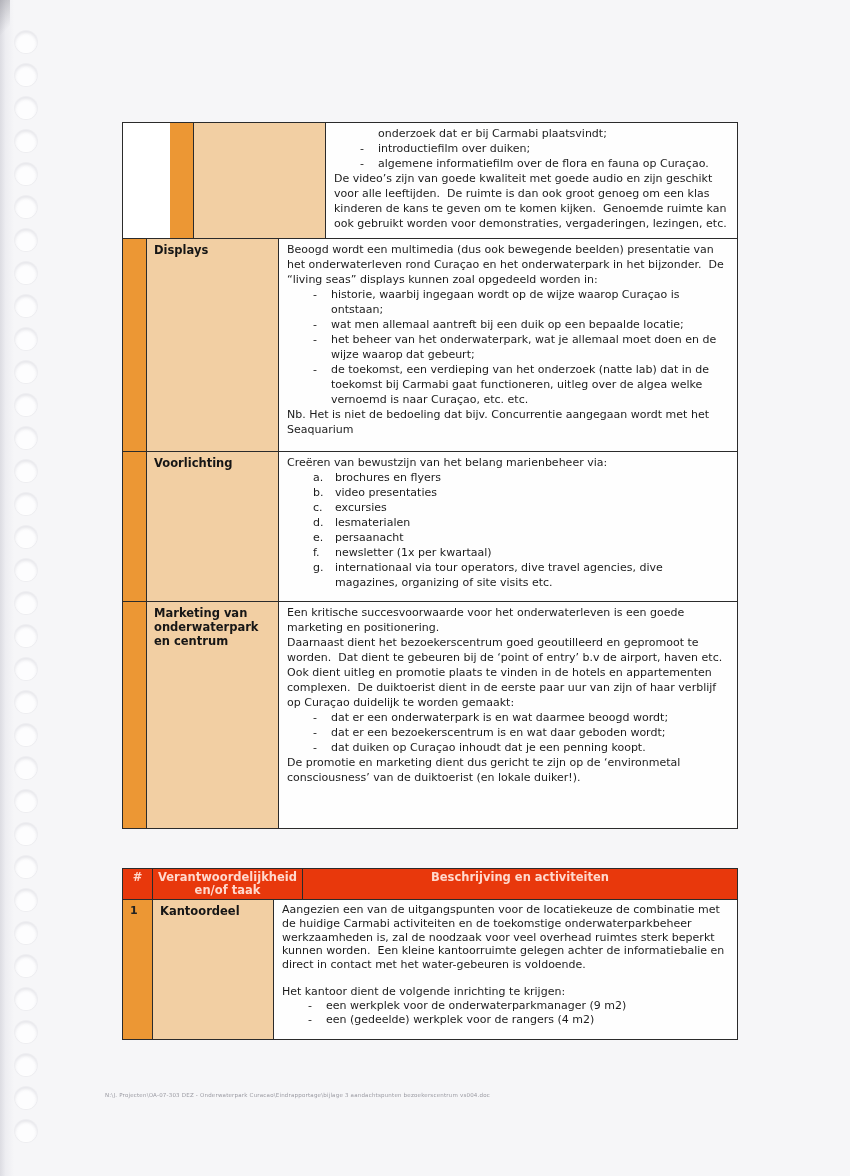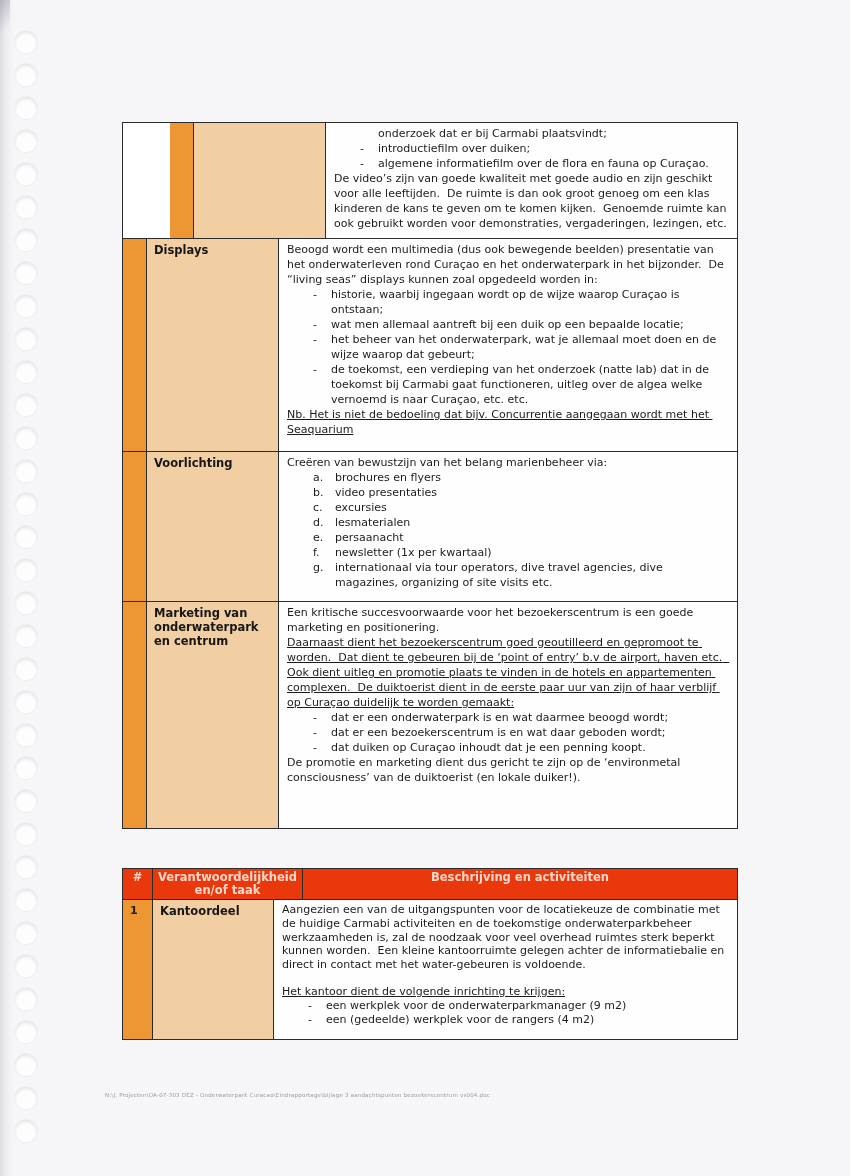--- a/index.html
+++ b/index.html
@@ -23,21 +23,21 @@
   .row{display:flex;border-top:1px solid #2b2b2b;box-sizing:border-box;overflow:hidden;}
   .row:first-child{border-top:none;margin-left:47px;}
   .cell{box-sizing:border-box;overflow:hidden;}
   .cell-a{width:24px;background:#ec9734;border-right:1px solid #2b2b2b;flex:none;
     font-weight:bold;font-size:11px;padding:4px 0 0 7px;color:#222;}
   .cell-b{background:#f2cfa3;border-right:1px solid #2b2b2b;flex:none;
     font-weight:bold;font-size:11.5px;line-height:14px;padding:4px 6px 0 7px;color:#161616;}
   .t1 .cell-b{width:132px;}
   .cell-c{flex:1;background:#fefefe;font-size:11px;line-height:15px;padding:3px 8px 2px 8px;}
   .cell-c p{margin:0;white-space:pre-wrap;}
-  .gap{margin-top:15px;text-decoration:underline;}
+  .gap{margin-top:15px;}
   .li{position:relative;padding-left:44px;white-space:pre-wrap;}
   .li .m{position:absolute;left:26px;top:0;}
   .li.alpha{padding-left:48px;}
   
   .t2 .hdr{display:flex;background:#e8380c;color:#ffd9cd;font-weight:bold;
     font-size:11.5px;line-height:13px;text-align:center;}
   .t2 .hdr .cell{padding:2px 2px 1px 2px;}
   .t2 .hcol-num{width:30px;border-right:1px solid #2b2b2b;flex:none;}
   .t2 .hcol-taak{width:150px;border-right:1px solid #2b2b2b;flex:none;}
   .t2 .hcol-desc{flex:1;}
@@ -131,21 +131,21 @@
       <div class="li alpha"><span class="m">e.</span><span>persaanacht</span></div>
       <div class="li alpha"><span class="m">f.</span><span>newsletter (1x per kwartaal)</span></div>
       <div class="li alpha"><span class="m">g.</span><span>internationaal via tour operators, dive travel agencies, dive magazines, organizing of site visits etc.</span></div>
     </div>
   </div>
 
   <div class="row" style="height:227px;">
     <div class="cell cell-a"></div>
     <div class="cell cell-b">Marketing van onderwaterpark en centrum</div>
     <div class="cell cell-c">
-      <p>Een kritische succesvoorwaarde voor het bezoekerscentrum is een goede marketing en positionering.</p>
+      <p>Een kritische succesvoorwaarde voor het onderwaterleven is een goede marketing en positionering.</p>
       <p class="gap">Daarnaast dient het bezoekerscentrum goed geoutilleerd en gepromoot te worden.  Dat dient te gebeuren bij de ‘point of entry’ b.v de airport, haven etc.  Ook dient uitleg en promotie plaats te vinden in de hotels en appartementen complexen.  De duiktoerist dient in de eerste paar uur van zijn of haar verblijf op Curaçao duidelijk te worden gemaakt:</p>
       <div class="li"><span class="m">-</span><span>dat er een onderwaterpark is en wat daarmee beoogd wordt;</span></div>
       <div class="li"><span class="m">-</span><span>dat er een bezoekerscentrum is en wat daar geboden wordt;</span></div>
       <div class="li"><span class="m">-</span><span>dat duiken op Curaçao inhoudt dat je een penning koopt.</span></div>
       <p>De promotie en marketing dient dus gericht te zijn op de ‘environmetal consciousness’ van de duiktoerist (en lokale duiker!).</p>
     </div>
   </div>
 
 </div>
 

